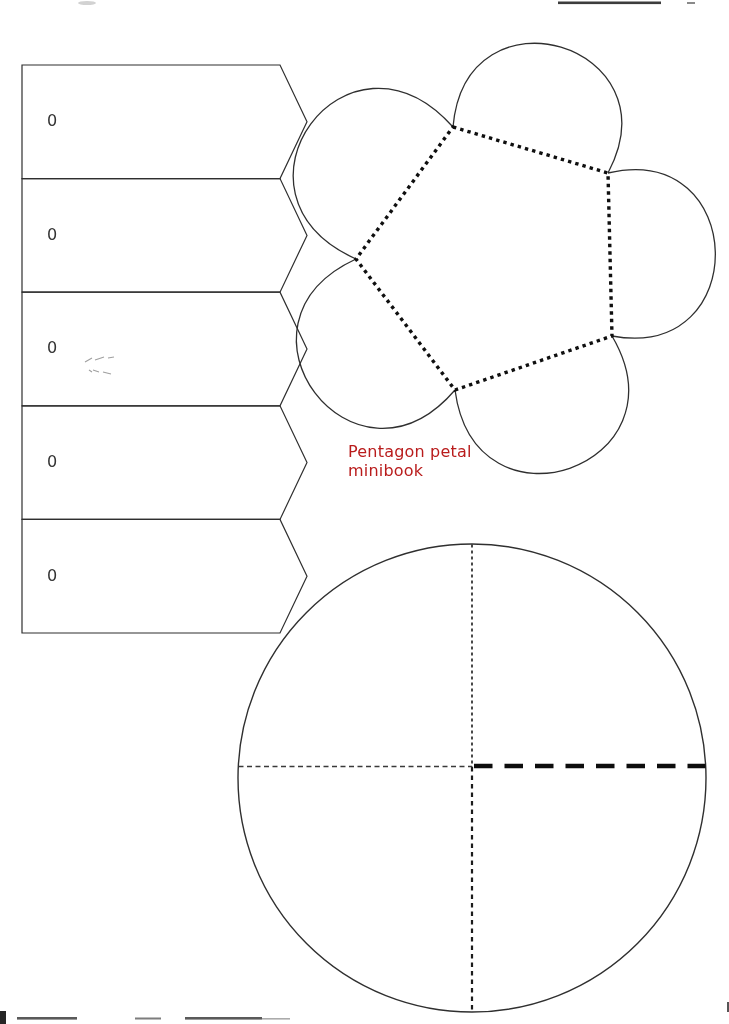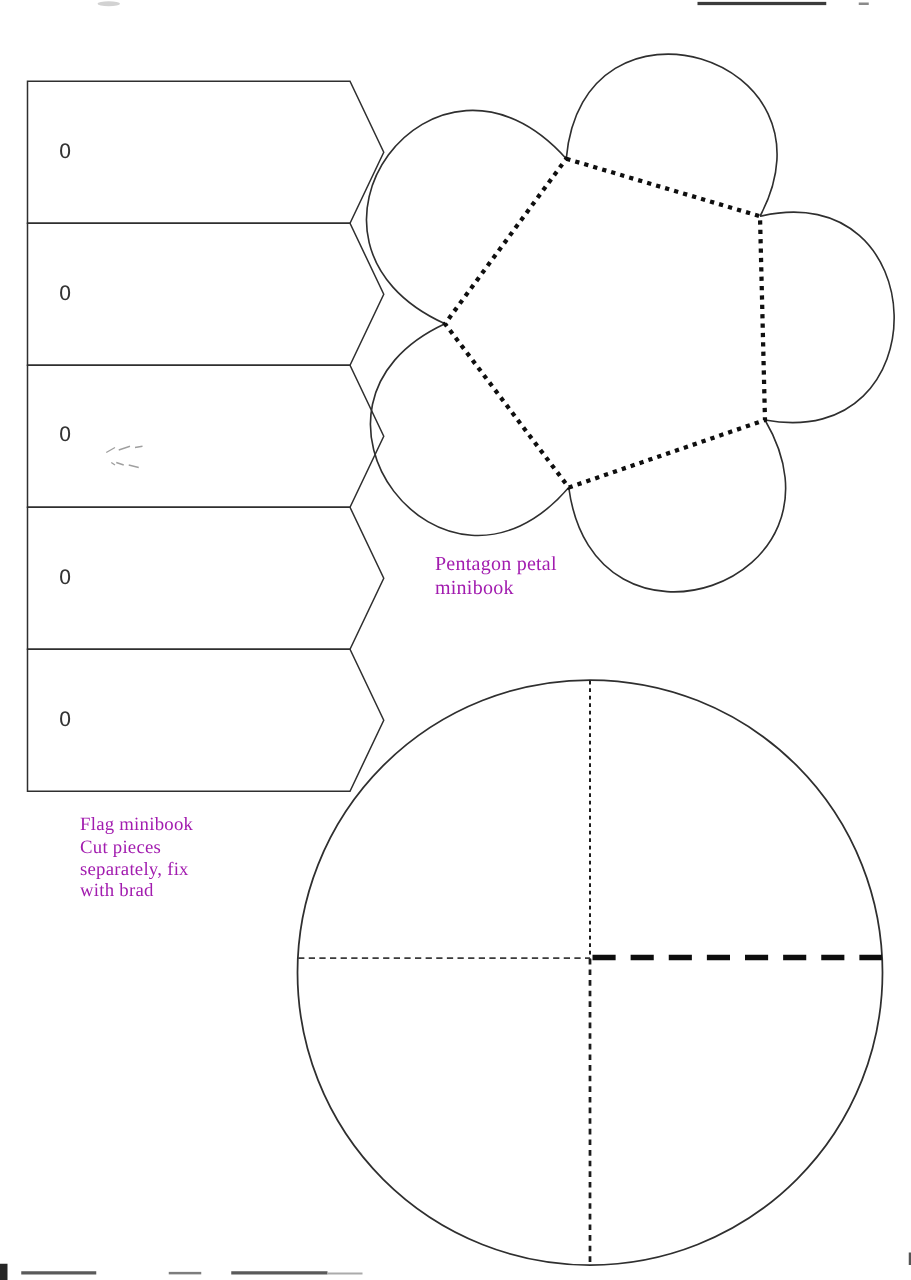--- a/index.html
+++ b/index.html
@@ -12,23 +12,22 @@
     font-family: "DejaVu Sans", sans-serif;
   }
   .sheet-svg {
     position: absolute;
     left: 0; top: 0;
     width: 729px; height: 1024px;
   }
   .label {
     position: absolute;
     white-space: pre-line;
-    color: #a21caf;
+    color: #b91c1c;
     letter-spacing: 0.2px;
-    font-family: Liberation Serif, serif;
   }
   .label-pentagon {
     left: 348px; top: 442px;
     font-size: 16px; line-height: 19px;
   }
   .label-flag {
     left: 64px; top: 652px;
     font-size: 15px; line-height: 17.8px;
   }
   .label-circle {
@@ -109,18 +108,14 @@
   </svg>
 
   <div class="hole-mark hole-1">0</div>
   <div class="hole-mark hole-2">0</div>
   <div class="hole-mark hole-3">0</div>
   <div class="hole-mark hole-4">0</div>
   <div class="hole-mark hole-5">0</div>
 
   <div class="label label-pentagon">Pentagon petal
 minibook</div>
-  <div class="label label-flag">Flag minibook
-Cut pieces
-separately, fix
-with brad</div>
 
 </div>
 
 </body></html>

